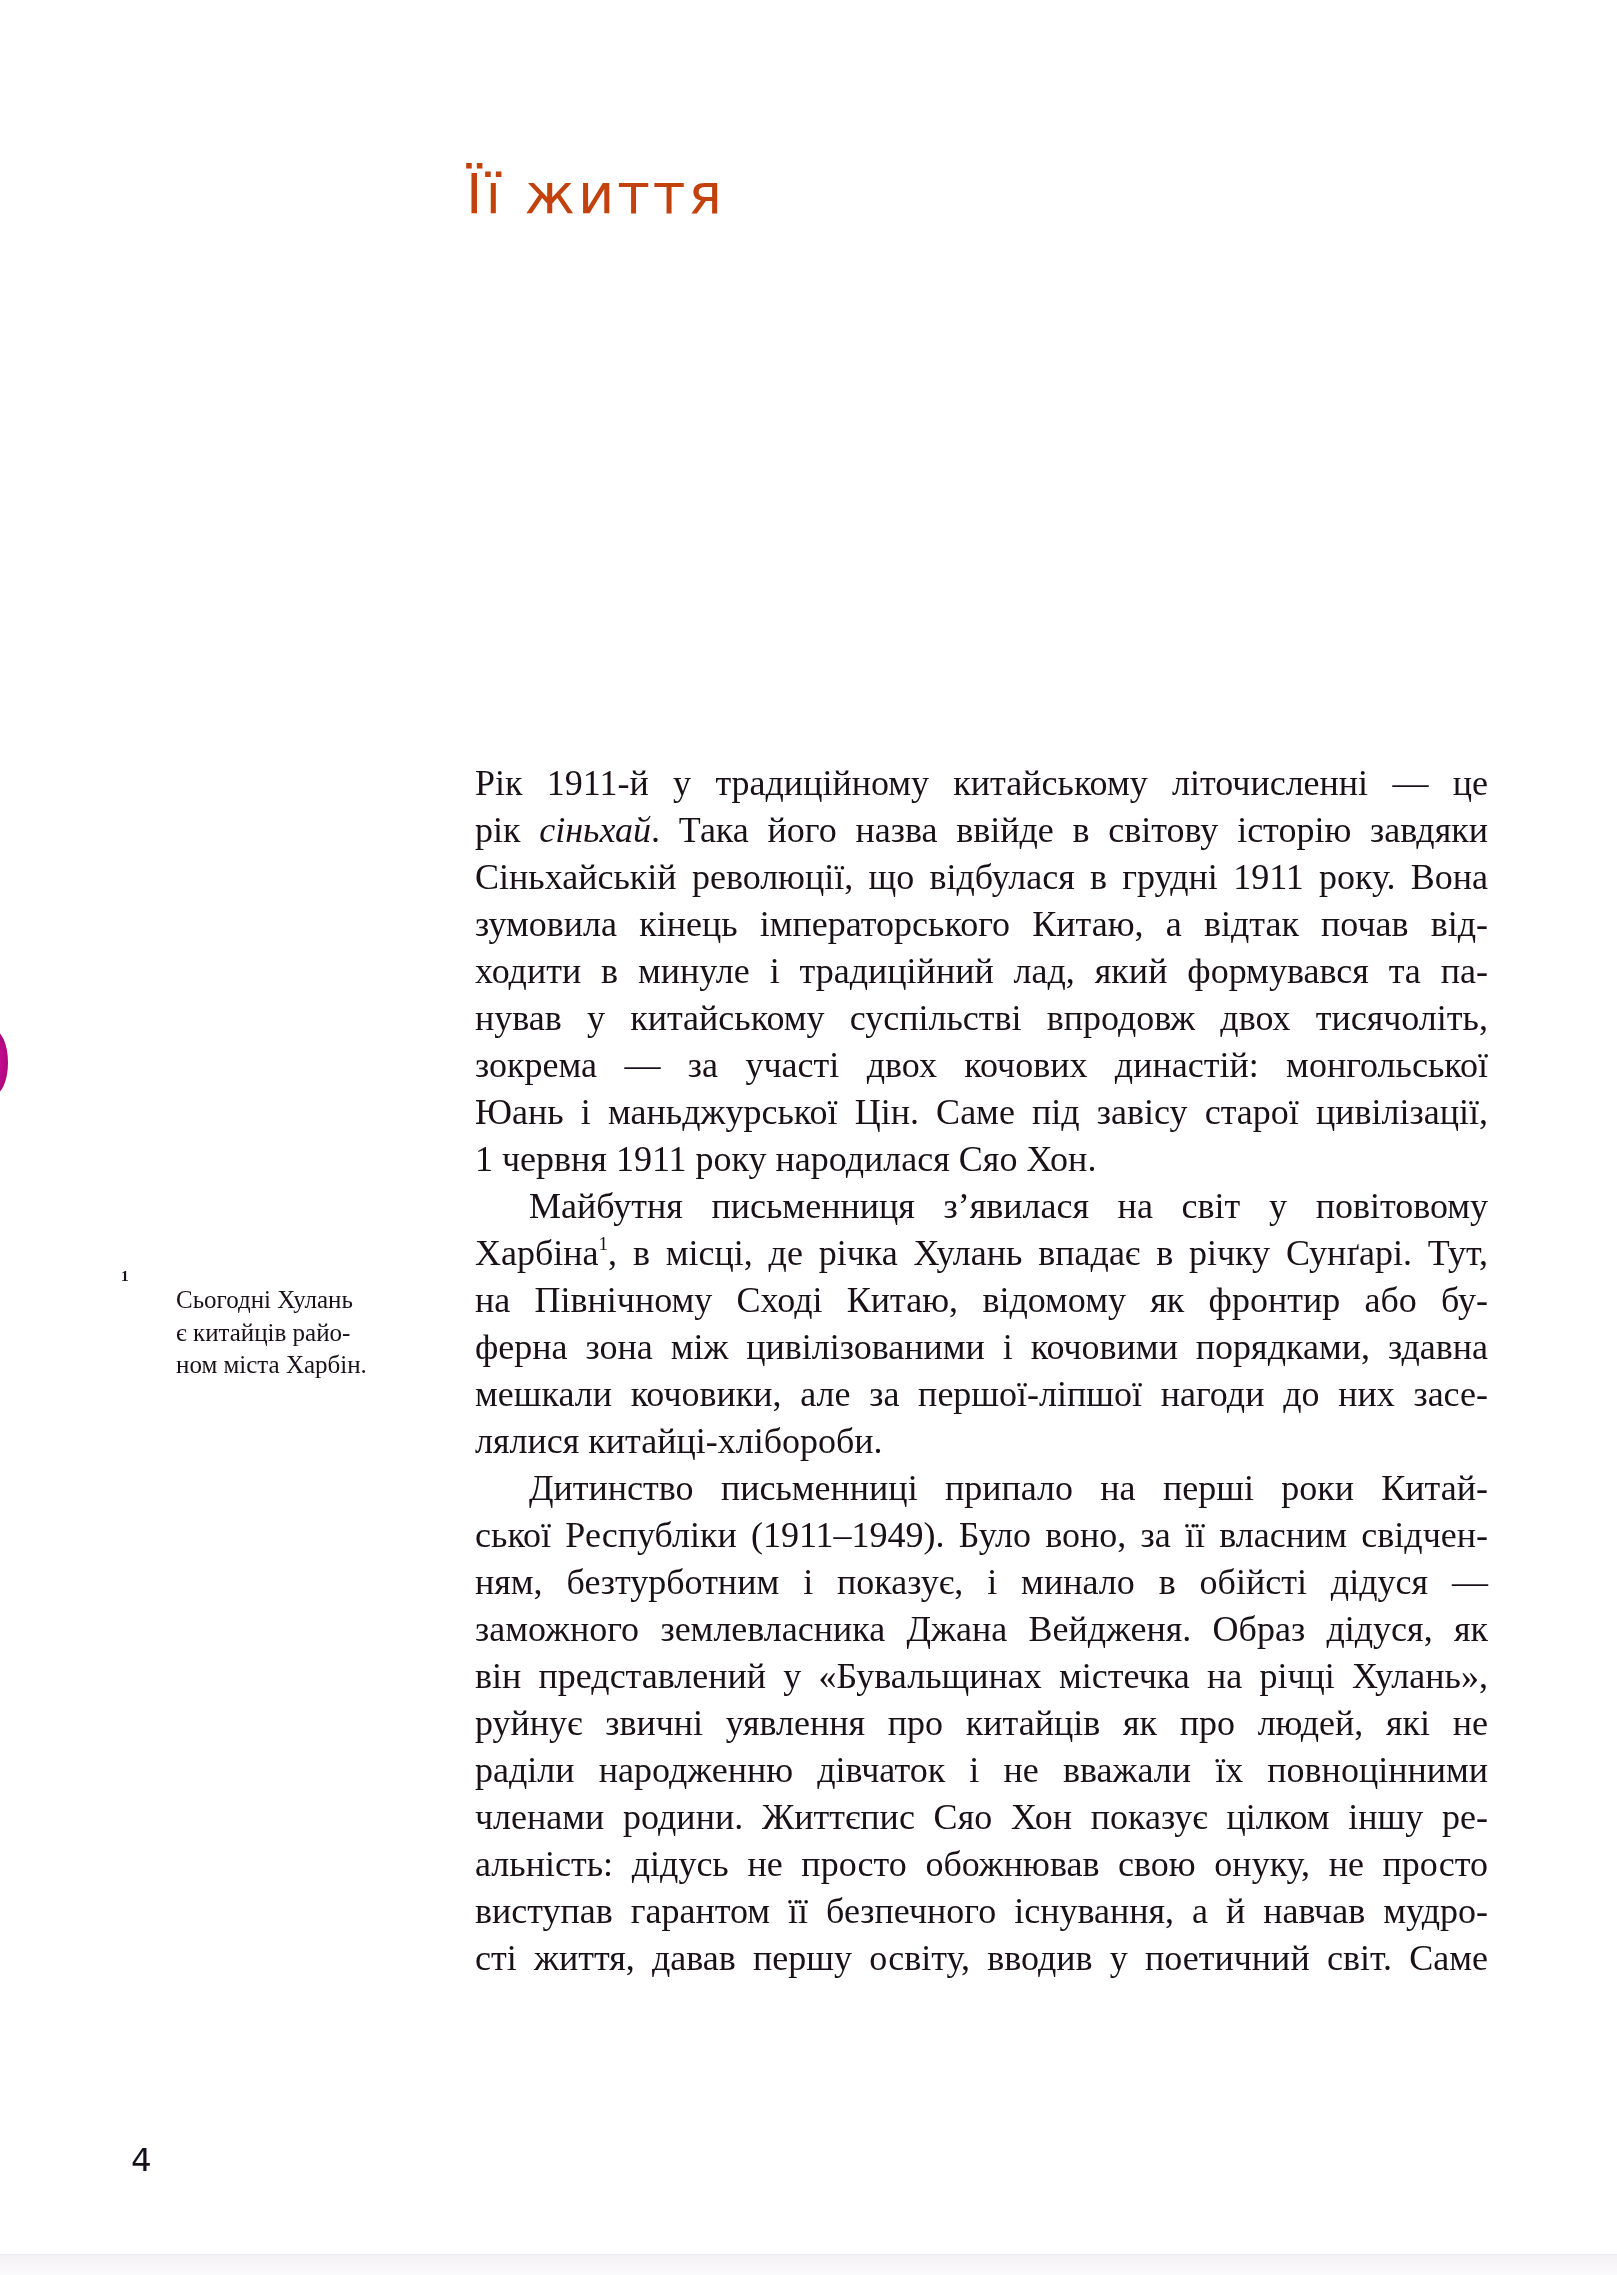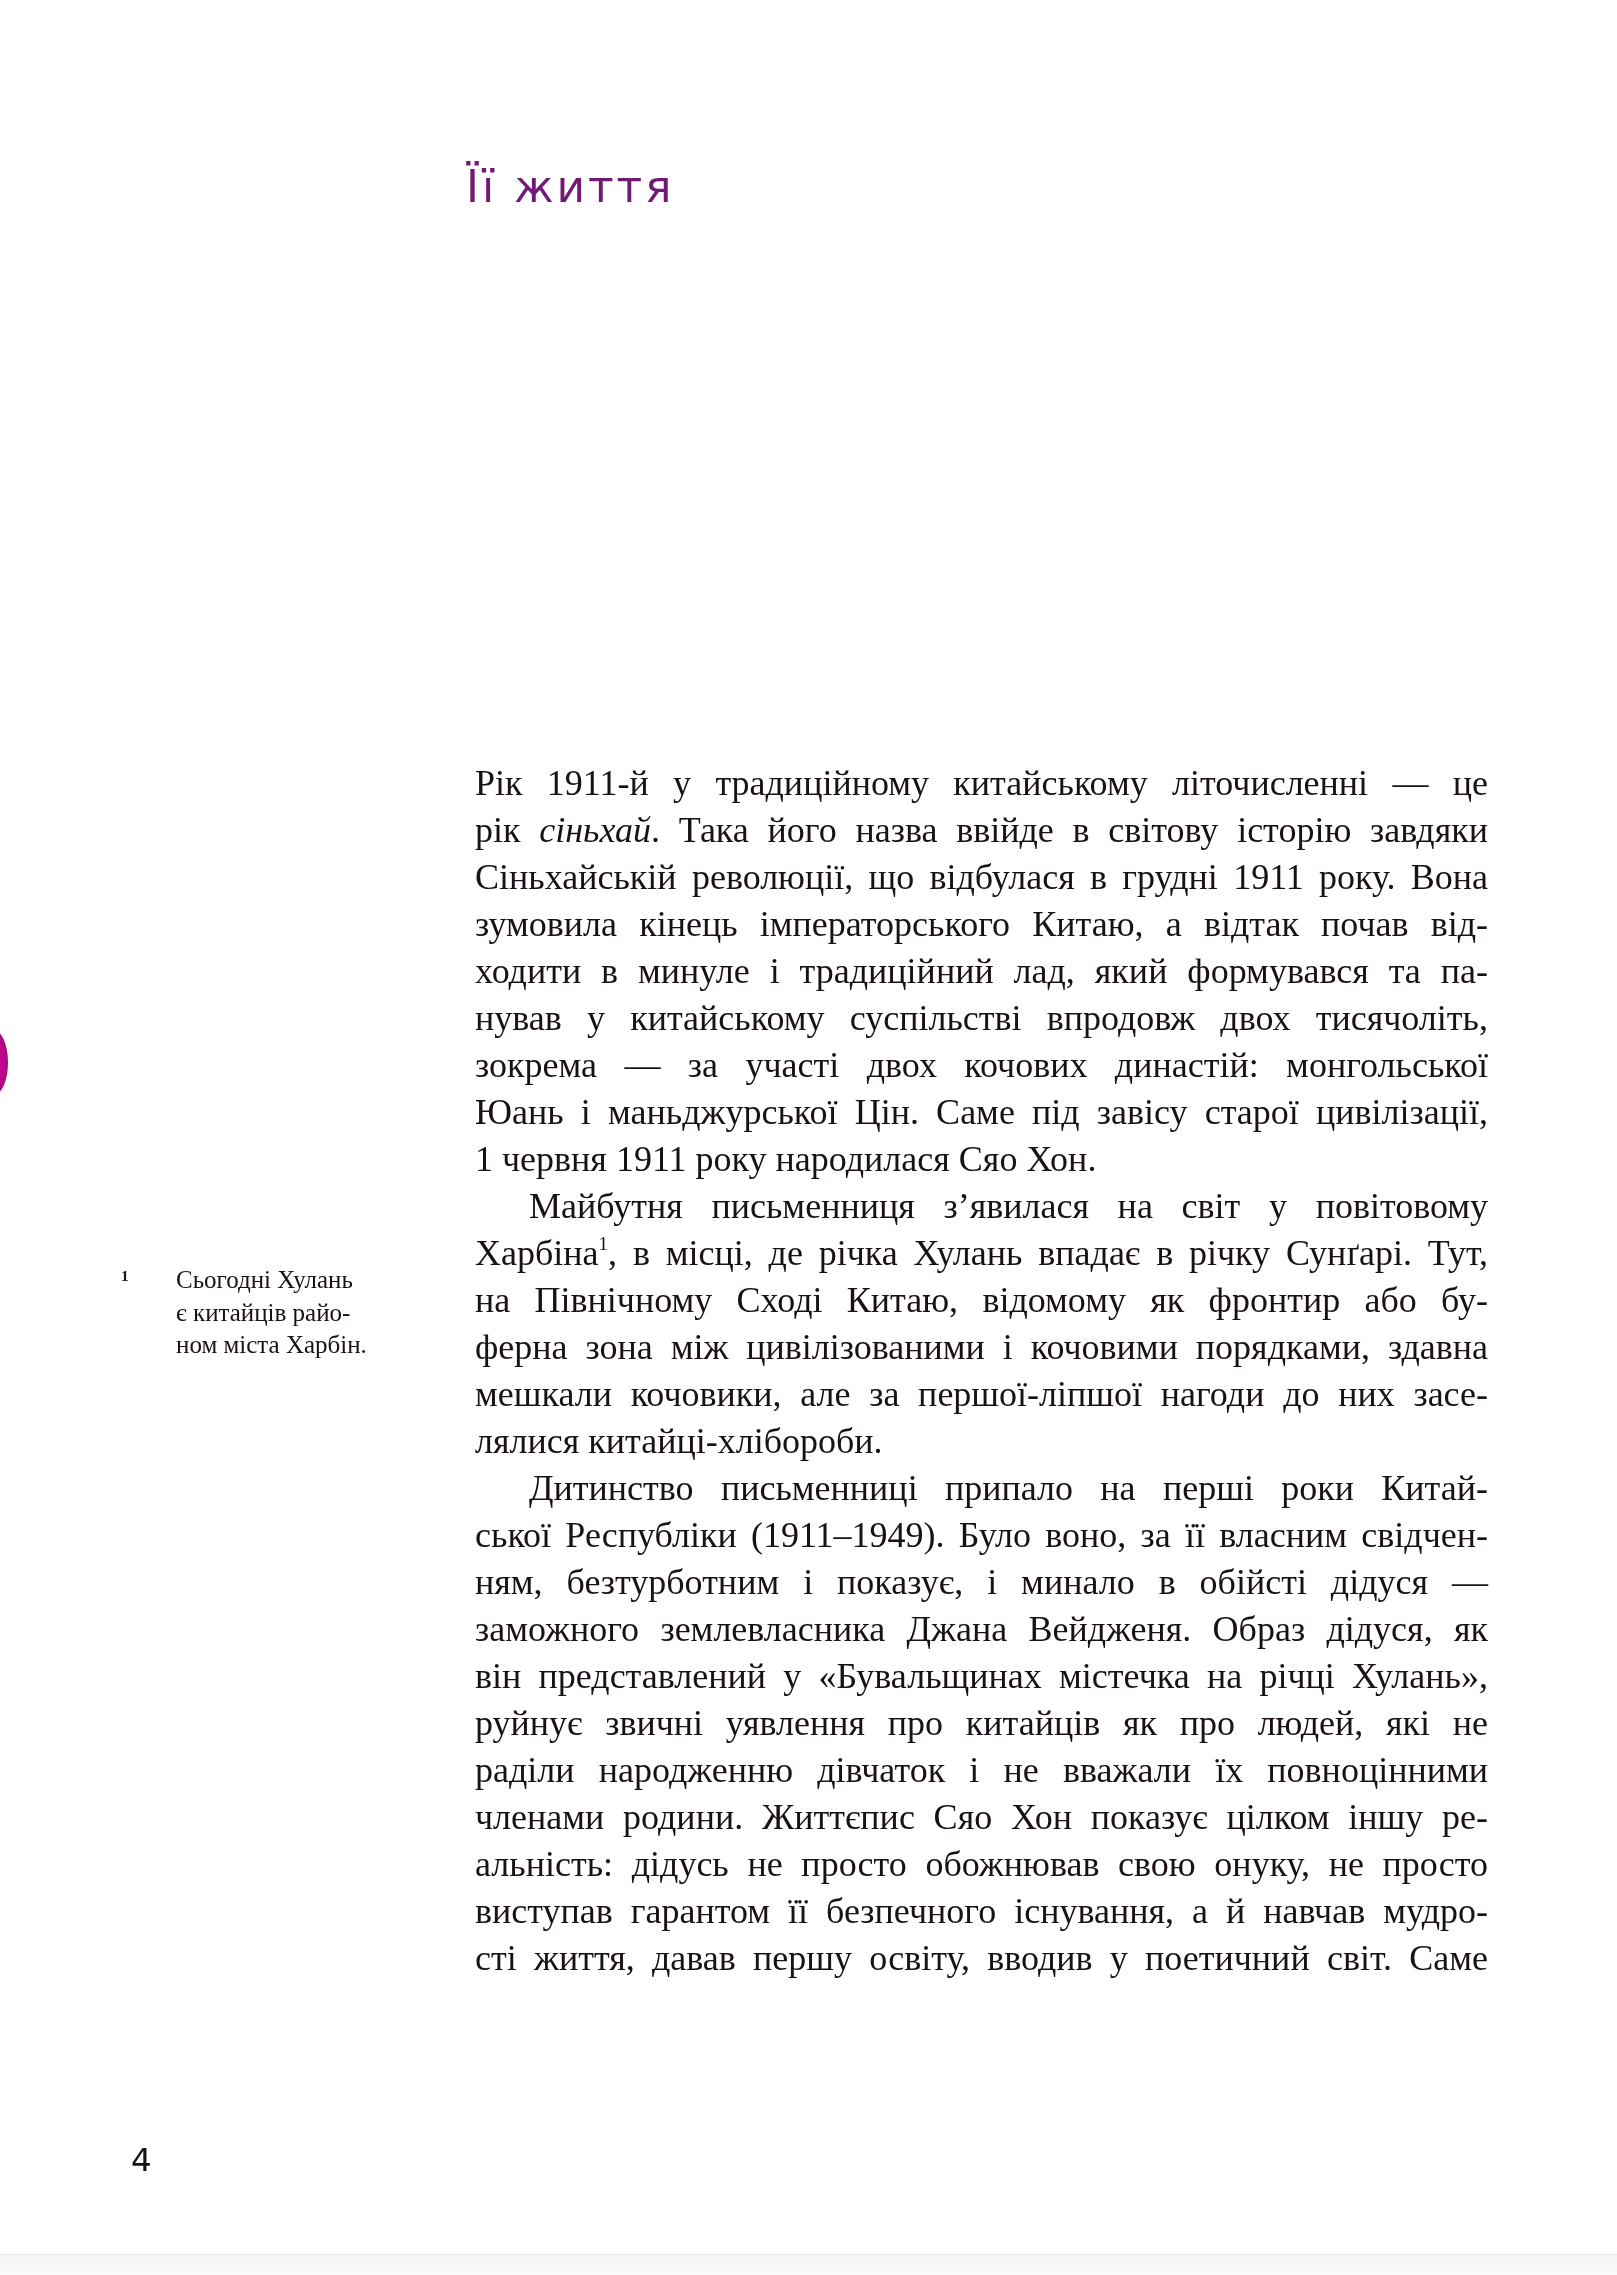--- a/index.html
+++ b/index.html
@@ -30,23 +30,23 @@
     background: linear-gradient(#f4f2f5, #fbfafc);
     border-top: 1px solid #ebe8ee;
   }
   .chapter-title {
     position: absolute;
     left: 466px;
     top: 161px;
     margin: 0;
     font-family: "DejaVu Sans", sans-serif;
     font-weight: normal;
-    font-size: 44px;
+    font-size: 56px;
     letter-spacing: 2.9px;
-    color: #701a75;
+    color: #c2410c;
   }
   .body-text {
     position: absolute;
     left: 475px;
     top: 720px;
     width: 1013px;
     font-family: "Liberation Serif", serif;
     font-size: 36px;
     line-height: 47px;
     color: #1a1018;
@@ -84,20 +84,21 @@
   .sidenote .marker {
     position: absolute;
     left: 0;
     top: -3.8px;
     font-size: 15.3px;
     font-weight: bold;
   }
   .sidenote .note-text {
     margin-left: 55px;
     display: block;
+    margin-top: 20px;
   }
   .sidenote .note-line {
     display: block;
     white-space: nowrap;
   }
   .page-number {
     position: absolute;
     left: 131px;
     top: 2141px;
     font-family: "DejaVu Sans", sans-serif;

